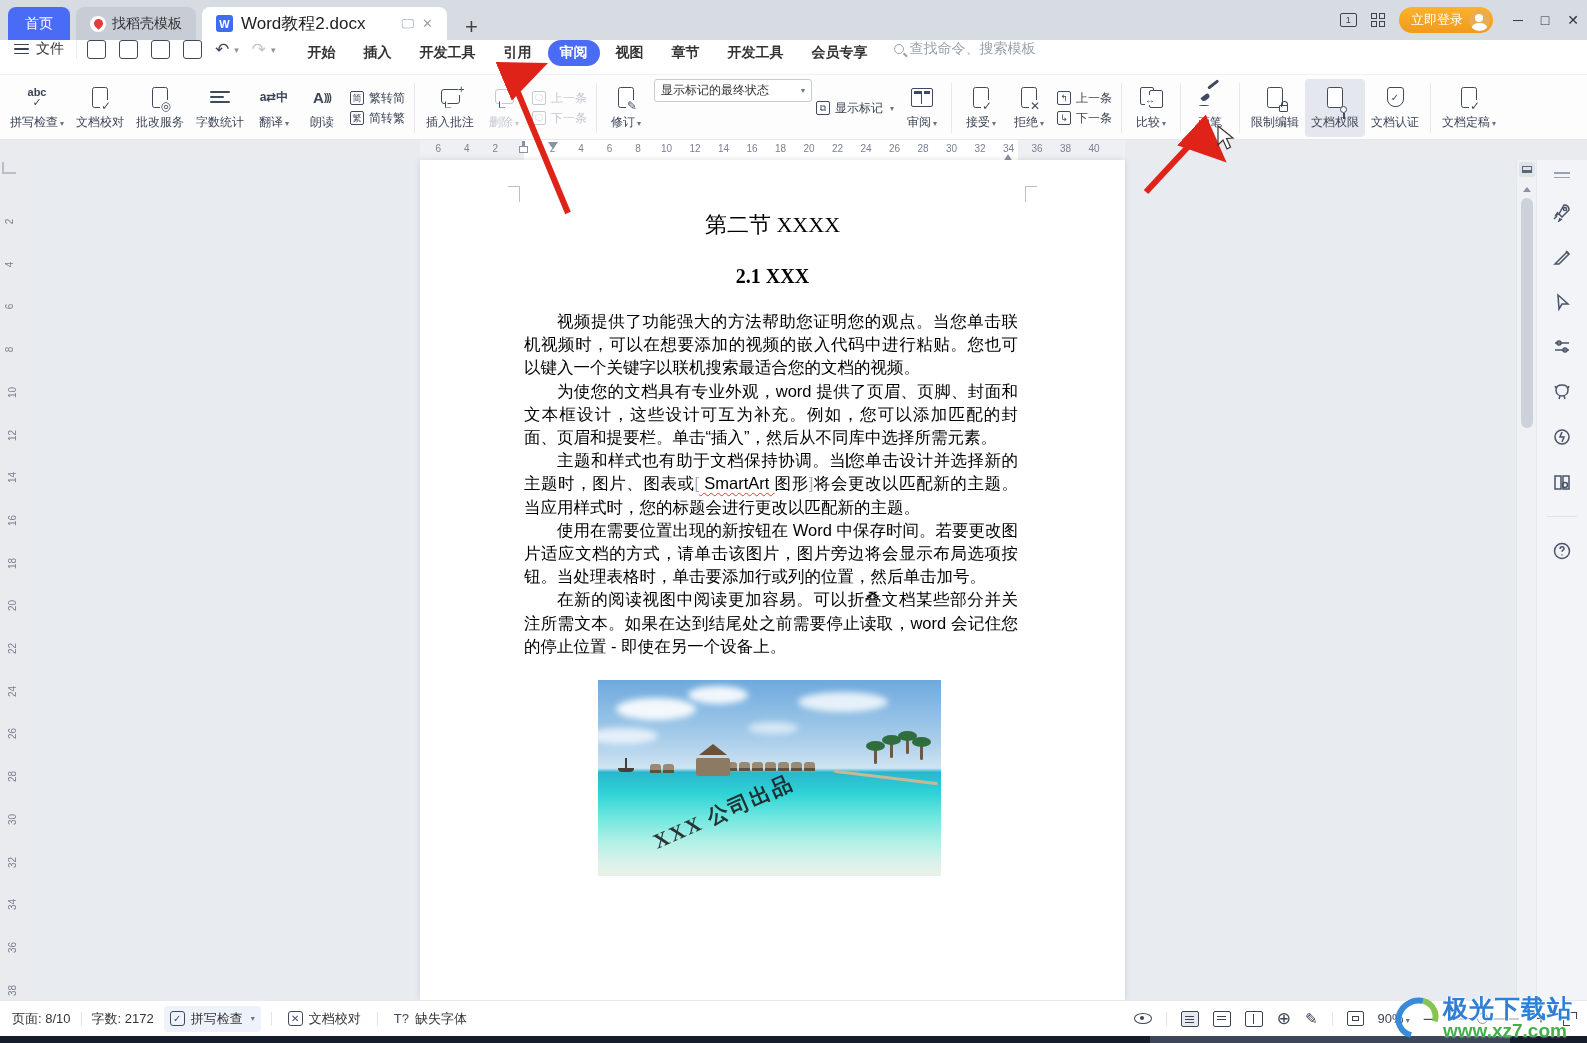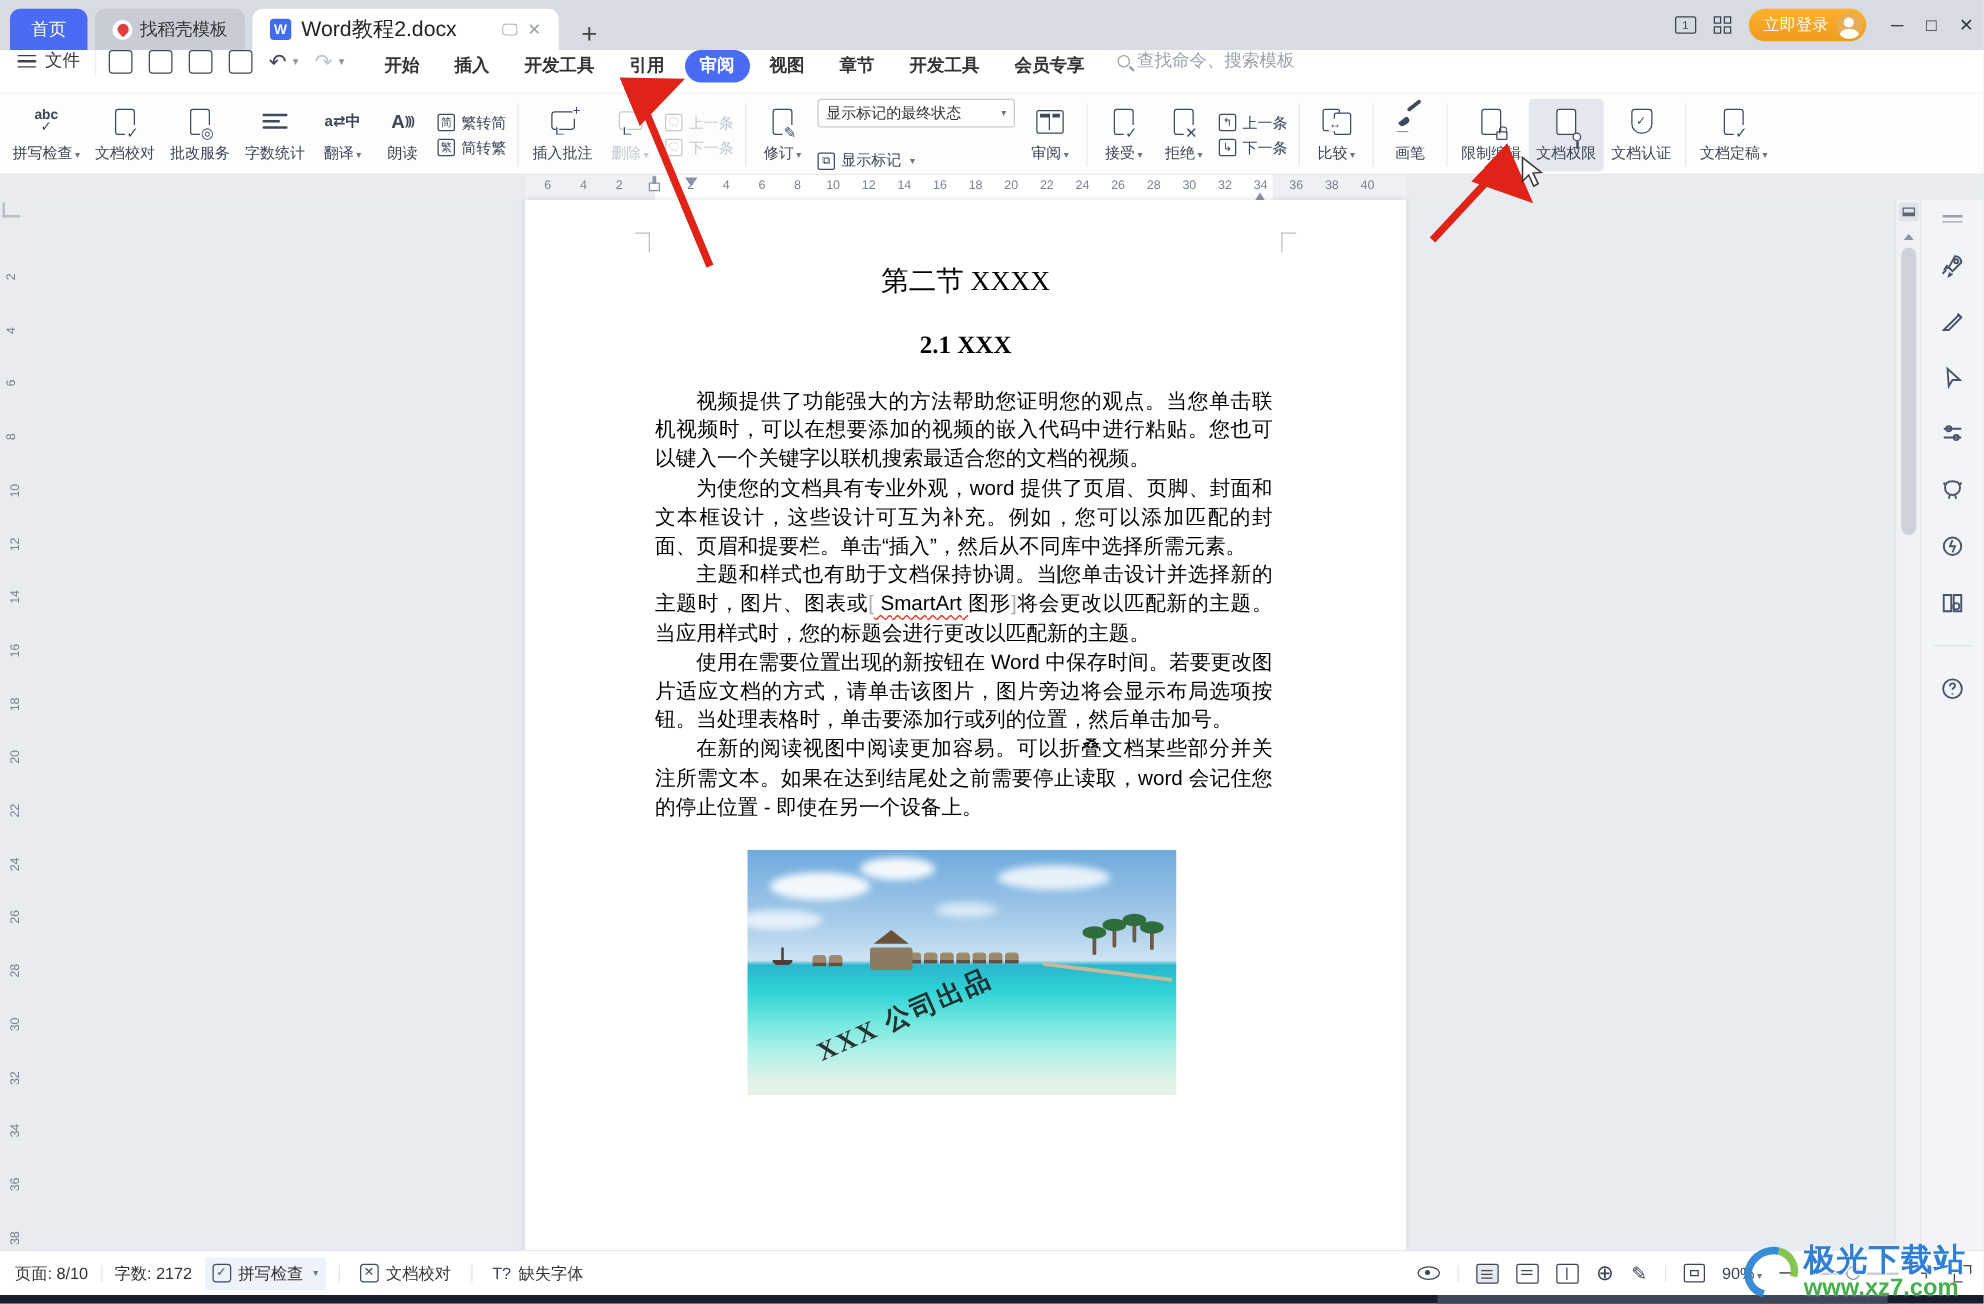--- a/index.html
+++ b/index.html
@@ -71,21 +71,21 @@
   .statsic i{width:20px;height:2px;background:#3f4a5f;border-radius:1px;}
   .statsic i:nth-child(2){width:14px;}
   .tric{font-size:12px;font-weight:bold;}
   .readic{font-size:15px;font-weight:bold;}
   .readic s{text-decoration:none;font-size:10px;vertical-align:6px;letter-spacing:-1px;}
   .stack{display:flex;flex-direction:column;justify-content:center;gap:3px;padding:2px 4px;}
   .srow{display:flex;align-items:center;gap:5px;font-size:12px;color:#3b4454;cursor:pointer;white-space:nowrap;}
   .srow.dis{color:#c3c8d1;}
   .srow .sic{width:14px;height:14px;border:1.4px solid #3f4a5f;border-radius:2px;font-size:9px;display:flex;align-items:center;justify-content:center;color:#3f4a5f;background:#fff;}
   .srow.dis .sic{border-color:#c3c8d1;color:#c3c8d1;}
-  .markcol{display:flex;flex-direction:column;justify-content:space-between;gap:4px;padding:0 4px;}
+  .markcol{display:flex;flex-direction:row;justify-content:flex-end;gap:4px;padding:0 4px;}
   .mselect{width:158px;height:23px;border:1px solid #c8ccd4;border-radius:3px;font-size:12px;color:#333;display:flex;align-items:center;padding:0 6px;justify-content:space-between;background:#fff;cursor:pointer;}
   .lockic{position:absolute;right:-6px;bottom:-5px;width:9px;height:7px;border:1.4px solid #3f4a5f;border-radius:1px;background:#fdfdfe;}
   .lockic:before{content:"";position:absolute;top:-5px;left:1px;width:5px;height:5px;border:1.4px solid #3f4a5f;border-bottom:none;border-radius:4px 4px 0 0;}
   .keyic{position:absolute;right:-5px;bottom:-6px;width:7px;height:7px;border:1.5px solid #3f4a5f;border-radius:50%;background:#fdfdfe;}
   .keyic:after{content:"";position:absolute;left:2px;top:6px;width:1.5px;height:6px;background:#3f4a5f;}
   .shieldic{width:17px;height:20px;border:1.5px solid #3f4a5f;border-radius:3px 3px 8px 8px;display:flex;align-items:center;justify-content:center;font-size:10px;color:#3f4a5f;background:#fff;}
   .brushic{width:24px;height:22px;position:relative;}
   .brushic:before{content:"";position:absolute;left:10px;top:1px;width:13px;height:2.5px;background:#3f4a5f;transform:rotate(-38deg);transform-origin:left;border-radius:2px;}
   .brushic:after{content:"";position:absolute;left:3px;top:9px;width:9px;height:5px;background:#3f4a5f;border-radius:0 2px 3px 50%;transform:rotate(-38deg);}
   .brushic u{position:absolute;left:1px;bottom:2px;width:10px;height:2px;border-bottom:1.6px solid #3f4a5f;border-radius:50%;}

